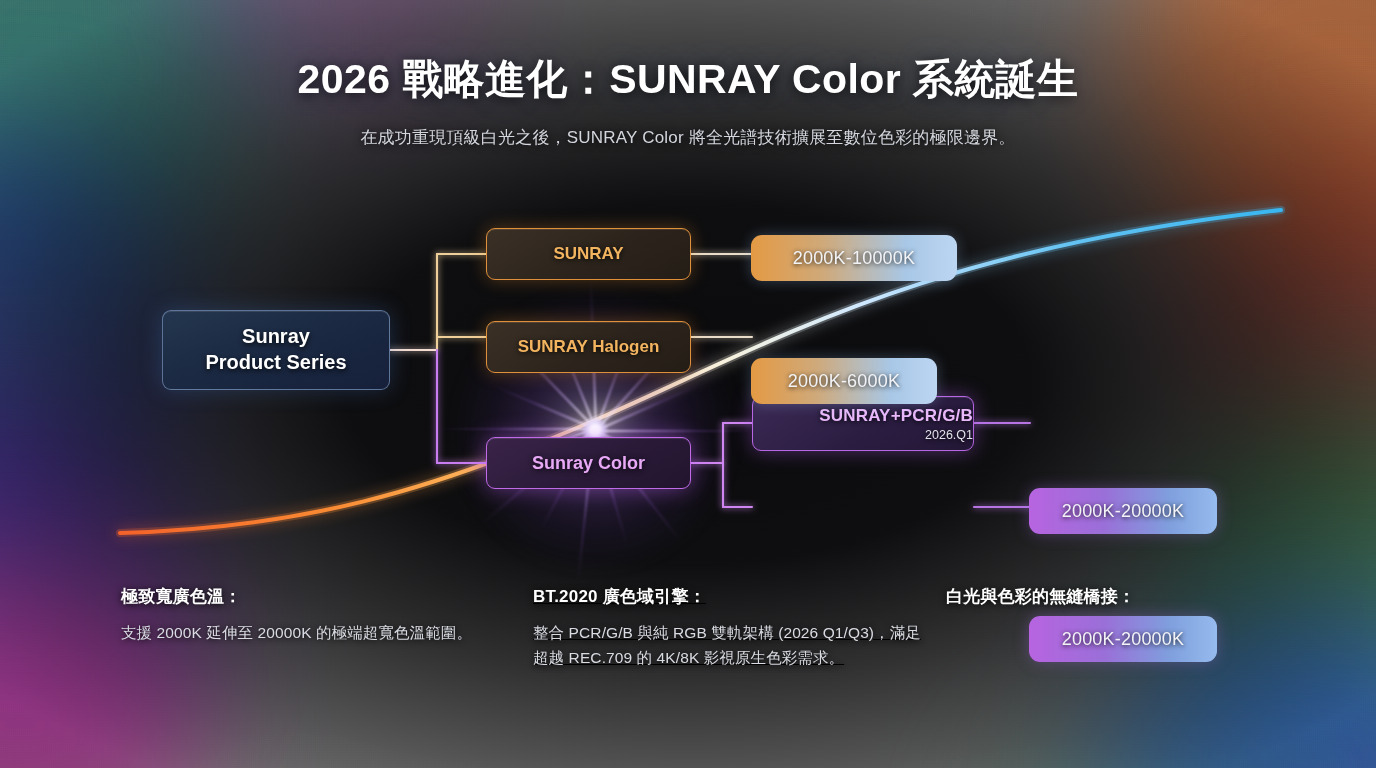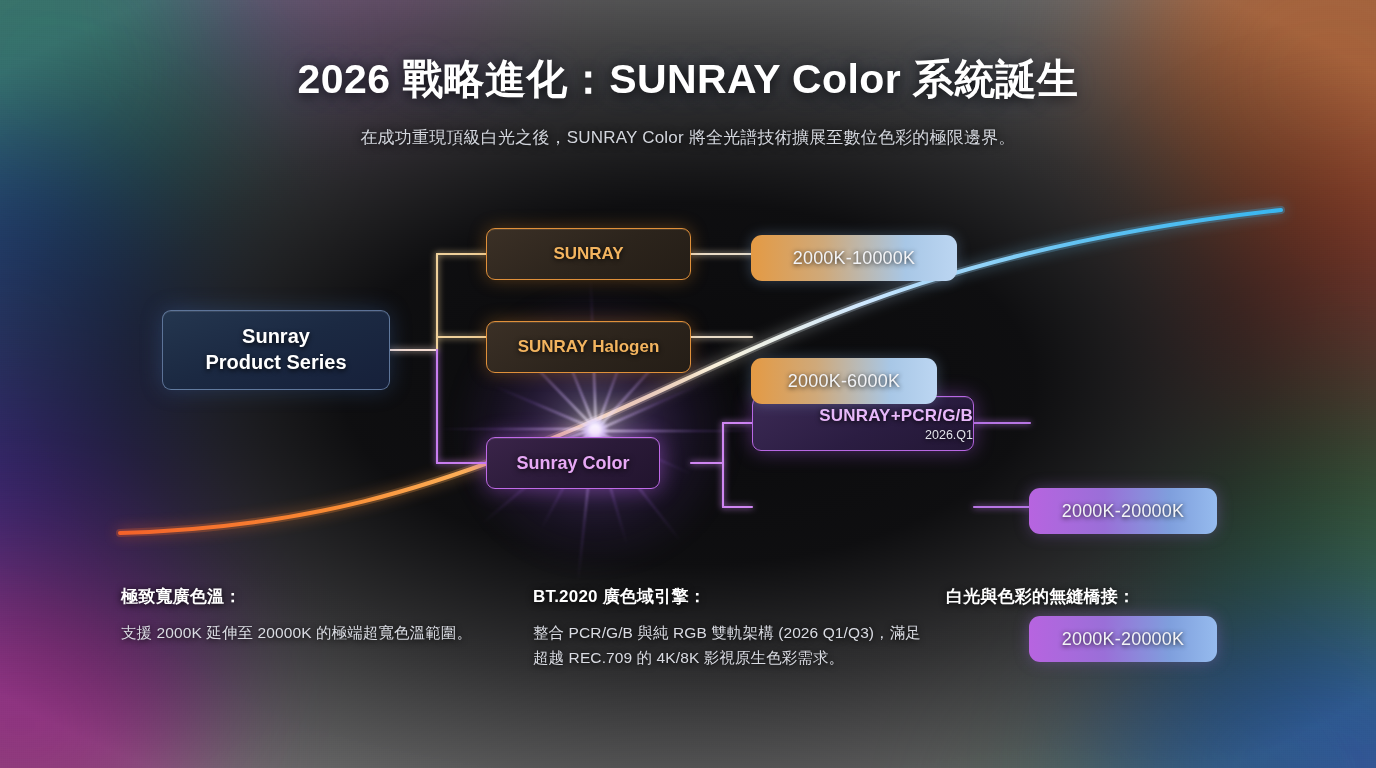--- a/index.html
+++ b/index.html
@@ -68,21 +68,21 @@
 
   .node-amber{ width:205px; height:52px;
     background:linear-gradient(150deg,#3b3026 0%,#2c241c 55%,#241d16 100%);
     border:1.6px solid #e0903a;
     box-shadow:0 0 17px rgba(225,140,45,.34), inset 0 1px 0 rgba(255,200,130,.14);
     color:#f3b45f; font-size:17px; font-weight:bold;
     text-shadow:0 1px 5px rgba(0,0,0,.85); }
   .n-sunray{ left:486px; top:228px; }
   .n-halogen{ left:486px; top:321px; }
 
-  .node-purple{ left:486px; top:437px; width:174px; height:52px;
+  .node-purple{ left:486px; top:437px; width:205px; height:52px;
     background:linear-gradient(150deg,#3a2449 0%,#2a1a38 55%,#22142e 100%);
     border:1.6px solid #c06ae8;
     box-shadow:0 0 22px rgba(185,95,240,.48), inset 0 1px 0 rgba(235,190,255,.14);
     color:#e7a8f5; font-size:18px; font-weight:bold;
     text-shadow:0 1px 6px rgba(0,0,0,.85); }
 
   .node-prod{ width:222px; height:55px;
     background:linear-gradient(150deg,#3c2a55 0%,#2b1d42 55%,#231735 100%);
     border:1.5px solid #b867e4;
     box-shadow:0 0 20px rgba(175,90,235,.42), inset 0 1px 0 rgba(230,190,255,.12); }
@@ -105,21 +105,21 @@
     box-shadow:0 0 15px rgba(160,110,225,.34); }
   .v1{ left:752px; top:236px; width:204px; }
   .v2{ left:752px; top:315px; width:184px; }
   .v3{ left:1030px; top:401px; width:186px; }
   .v4{ left:1030px; top:485px; width:186px; }
 
   
   .cols{ position:absolute; left:14px; top:585px; width:1376px; height:160px; z-index:6; }
   .col{ position:absolute; top:0; }
   .c1{ left:107px; width:370px; }
-  .c2{ left:519px; width:390px; }
+  .c2{ left:519px; width:390px;text-decoration:underline; }
   .c3{ left:932px; width:370px; }
   .col h3{ font-size:17px; font-weight:bold; color:#ffffff; letter-spacing:.2px;
     text-shadow:0 1px 7px rgba(0,0,0,.95); margin-bottom:12px; }
   .col p{ font-size:15.5px; line-height:1.62; color:#d9dbe2; letter-spacing:.1px;
     text-shadow:0 1px 6px rgba(0,0,0,.95); }
 </style>
 </head>
 <body>
 
 <div id="stage">

